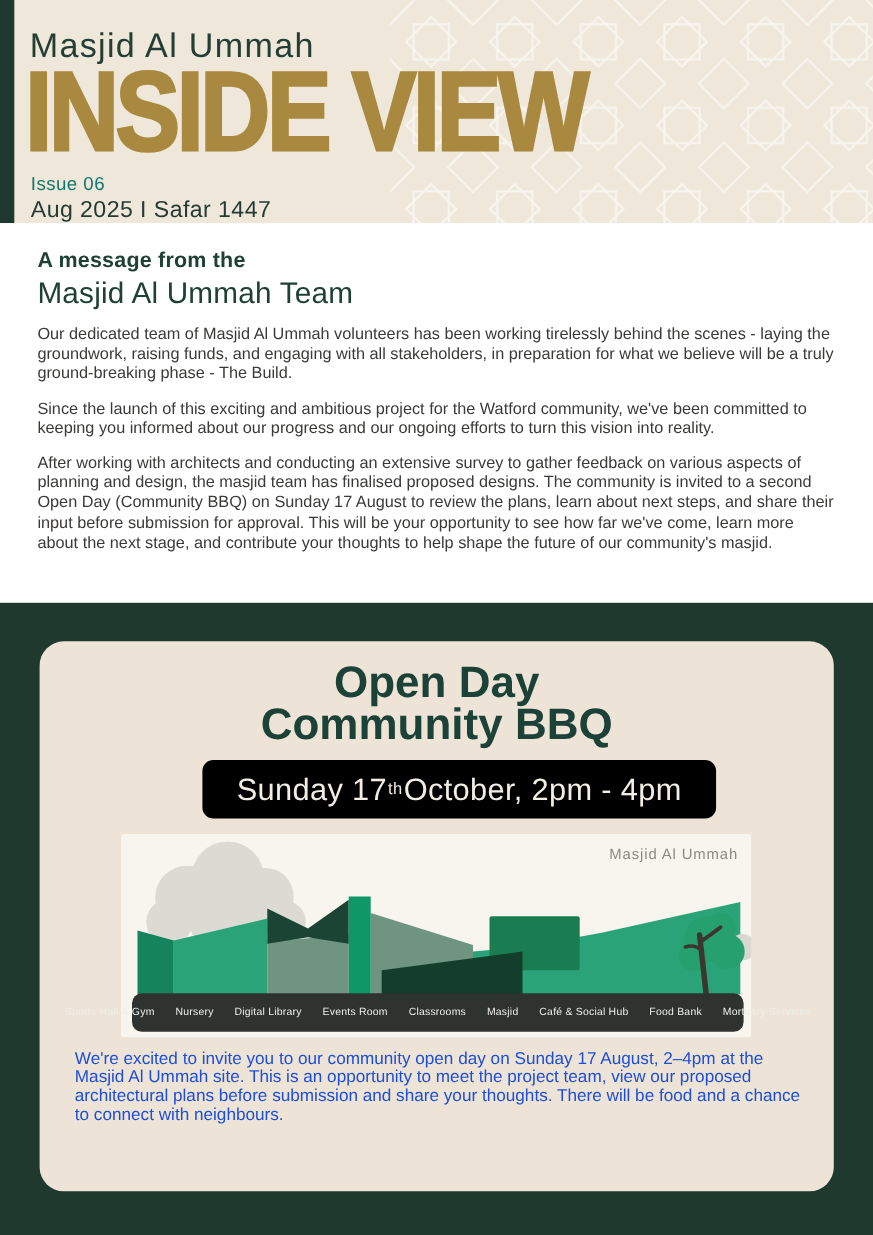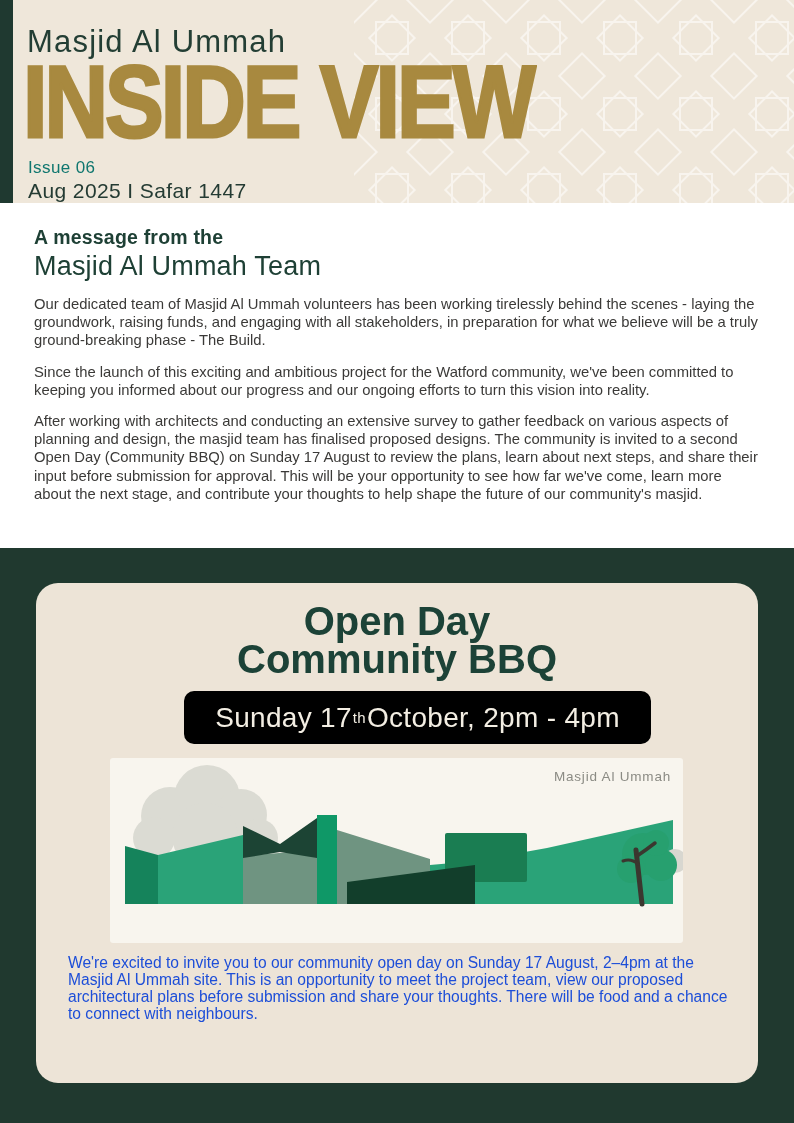--- a/index.html
+++ b/index.html
@@ -124,19 +124,30 @@
               <circle cx="521" cy="111" r="14"></circle>
               <circle cx="546" cy="85" r="13"></circle>
             </g>
             <g stroke="#3B372F" fill="none" stroke-linecap="round">
               <path d="M532,146 Q529,118 526,92" stroke-width="5"></path>
               <path d="M528,106 Q521,100 513,103" stroke-width="3"></path>
               <path d="M527,98 Q536,92 545,85" stroke-width="3.5"></path>
             </g>
           </g>
         </svg>
+        <div class="facility-bar">
+          <span>Sports Hall &amp; Gym</span>
+          <span>Nursery</span>
+          <span>Digital Library</span>
+          <span>Events Room</span>
+          <span>Classrooms</span>
+          <span>Masjid</span>
+          <span>Café &amp; Social Hub</span>
+          <span>Food Bank</span>
+          <span>Mortuary Services</span>
+        </div>
       </div>
 
       <p class="ev-body">We're excited to invite you to our community open day on Sunday 17 August, 2–4pm at the Masjid Al Ummah site. This is an opportunity to meet the project team, view our proposed architectural plans before submission and share your thoughts. There will be food and a chance to connect with neighbours.</p>
     </div>
   </section>
 
 </div>
 
 </body></html>

